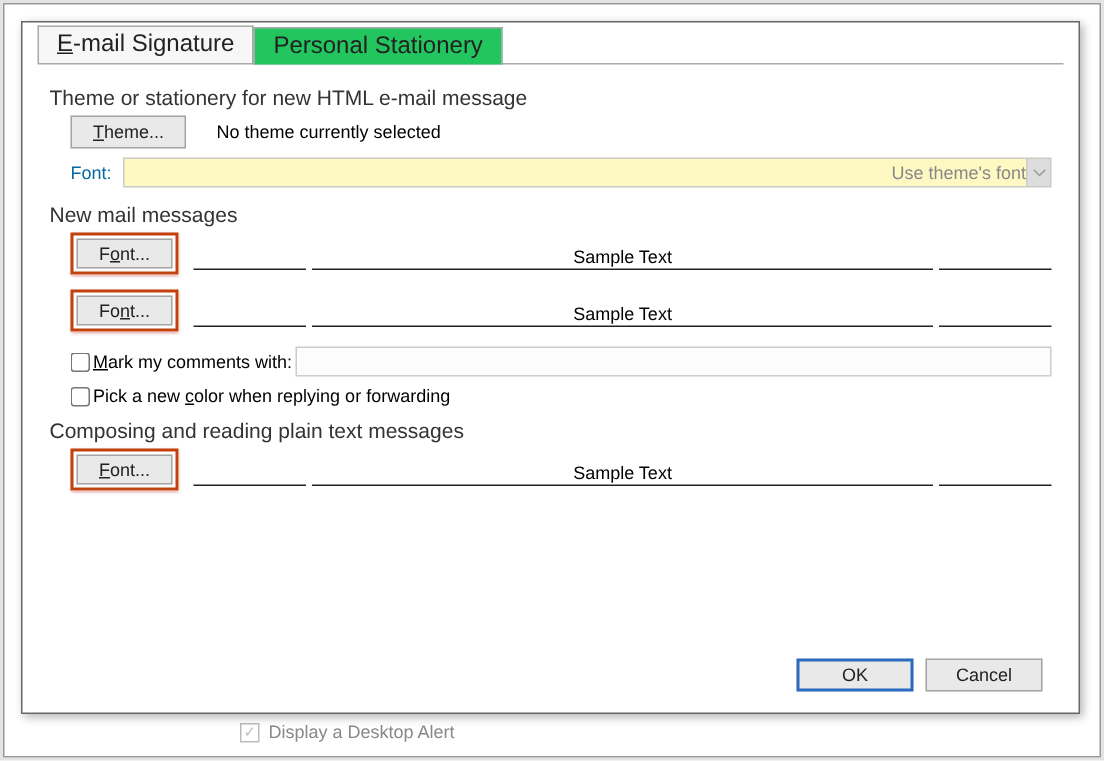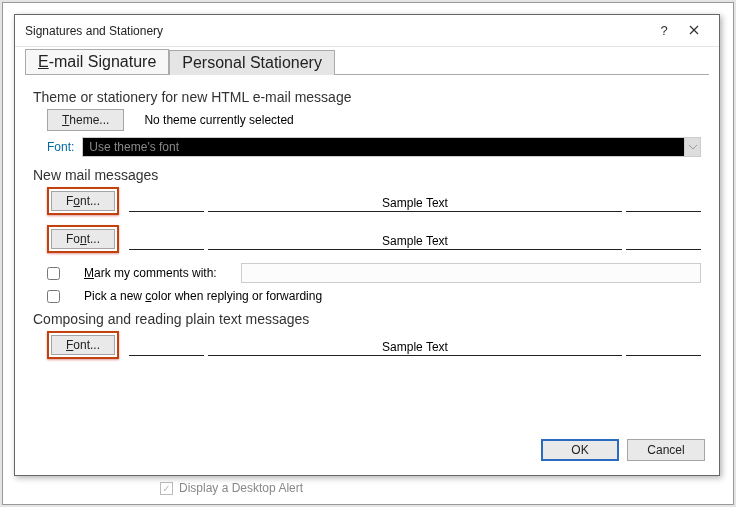--- a/index.html
+++ b/index.html
@@ -65,21 +65,21 @@
     background: #fff;
     margin-right: 0;
     position: relative;
     font-size: 16px;
     color: #222;
     cursor: default;
     background: #f7f7f7;
     margin-top: 44px;
   }
   .tab.selected {
-    background: #e5e5e5;
+    background: #22c55e;
     top: 1px;
     z-index: 2;
   }
   .tab .ul { text-decoration: underline; }
   .panel {
     padding: 10px 8px 8px 8px;
   }
   .section-label {
     font-size: 14px;
     color: #333;
@@ -111,26 +111,26 @@
   .theme-row { margin-left: 14px; margin-top: 4px; margin-bottom: 6px; }
   .theme-row .btn { margin-right: 10px; }
   .font-drop-row {
     margin-left: 14px; margin-bottom: 10px;
   }
   .font-drop-row label { margin-right: 8px; color: #0369a1; }
   .dropdown {
     flex: 1;
     height: 20px;
     border: 1px solid #ccc;
-    background: #000000;
+    background: #fef9c3;
     color: #888;
     padding: 0 6px;
     display: flex;
     align-items: center;
-    justify-content: space-between;
+    justify-content: flex-end;
   }
   .dropdown .arrow {
     width: 16px; height: 100%;
     background: #ddd;
     border-left: 1px solid #ccc;
     display: flex;
     align-items: center;
     justify-content: center;
     margin-right: -6px;
   }
@@ -159,40 +159,40 @@
     text-align: center;
     display: flex;
     align-items: flex-end;
     justify-content: center;
     padding-bottom: 1px;
   }
   .checkbox-row {
     margin-left: 14px;
     display: flex;
     align-items: center;
-    gap: 24px;
+    gap: 2px;
     margin-bottom: 6px;
   }
   .checkbox-row input[type="checkbox"] {
     width: 13px; height: 13px; margin: 0;
   }
   .checkbox-row .fieldbox {
     flex: 1;
     height: 20px;
     border: 1px solid #ccc;
     background: #fcfcfc;
   }
   .footer {
     border-top: 0;
     height: 42px;
     display: flex;
     justify-content: flex-end;
     align-items: center;
     gap: 8px;
-    padding: 0 14px 8px 0;
+    padding: 0 24px 8px 0;
   }
   .footer .btn { min-width: 78px; }
   .footer .btn.default { border: 1px solid #2a6bbf; box-shadow: inset 0 0 0 1px #2a6bbf; }
   .bg-remnant {
     position: absolute;
     left: 160px;
     bottom: 12px;
     color: #888;
     font-size: 12px;
     display: flex;
@@ -213,30 +213,20 @@
 </head>
 <body>
 <div class="outer-border"></div>
 
 <div class="bg-remnant">
   <span class="cb">✓</span>
   <span>Display a Desktop Alert</span>
 </div>
 
 <div class="dialog">
-  <div class="titlebar">
-    <span class="title">Signatures and Stationery</span>
-    <span class="win-btn">?</span>
-    <span class="win-btn close">
-      <svg viewBox="0 0 10 10">
-          <line x1="1" y1="1" x2="9" y2="9" stroke="#333" stroke-width="1.3"></line>
-          <line x1="9" y1="1" x2="1" y2="9" stroke="#333" stroke-width="1.3"></line>
-        </svg>
-    </span>
-  </div>
 
   <div class="content">
     <div class="tabs">
       <div class="tab"><span class="ul">E</span><span>-mail Signature</span></div>
       <div class="tab selected"><span>Personal Stationery</span></div>
     </div>
 
     <div class="panel">
 
       <div class="section-label">Theme or stationery for new HTML e-mail message</div>

